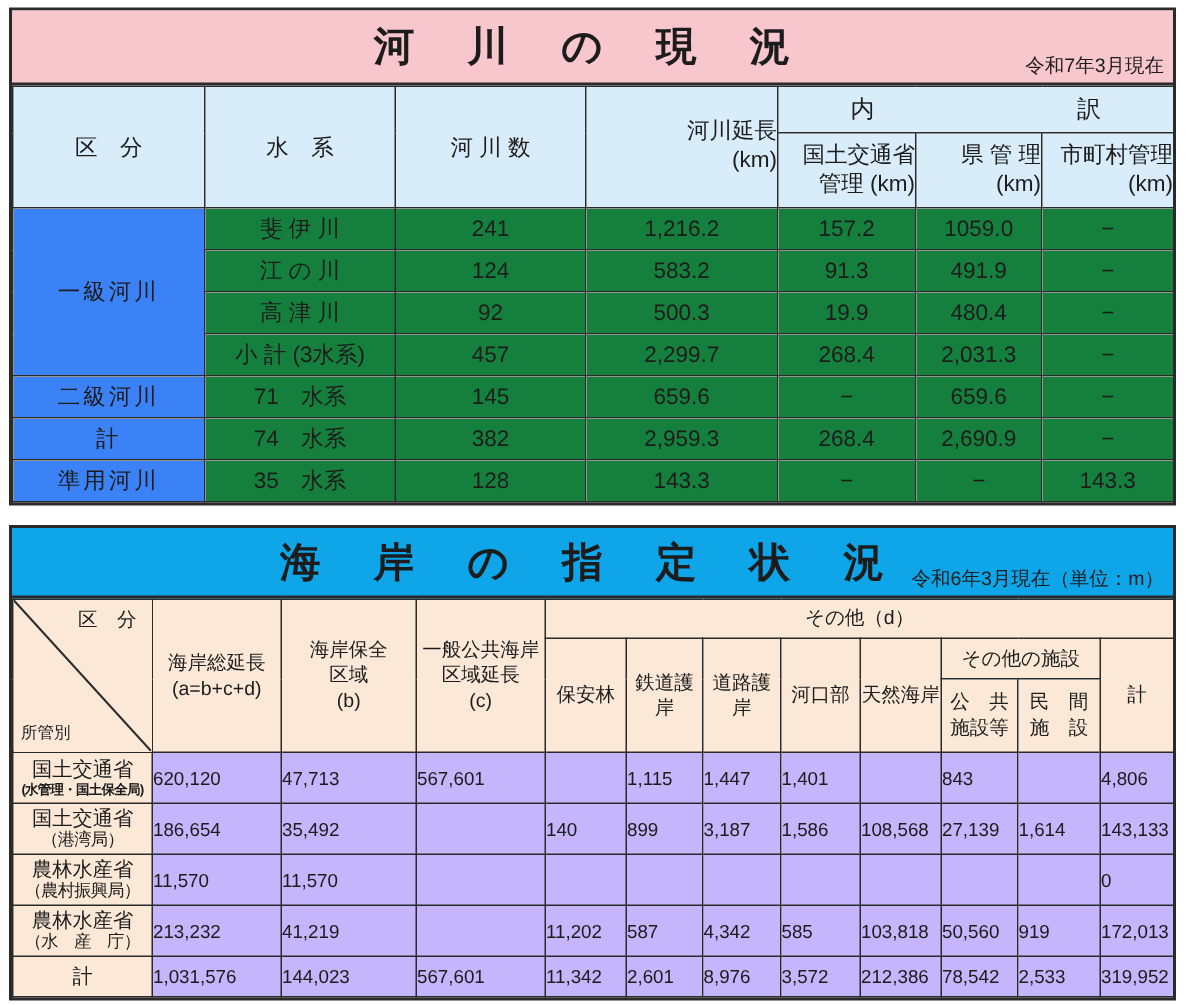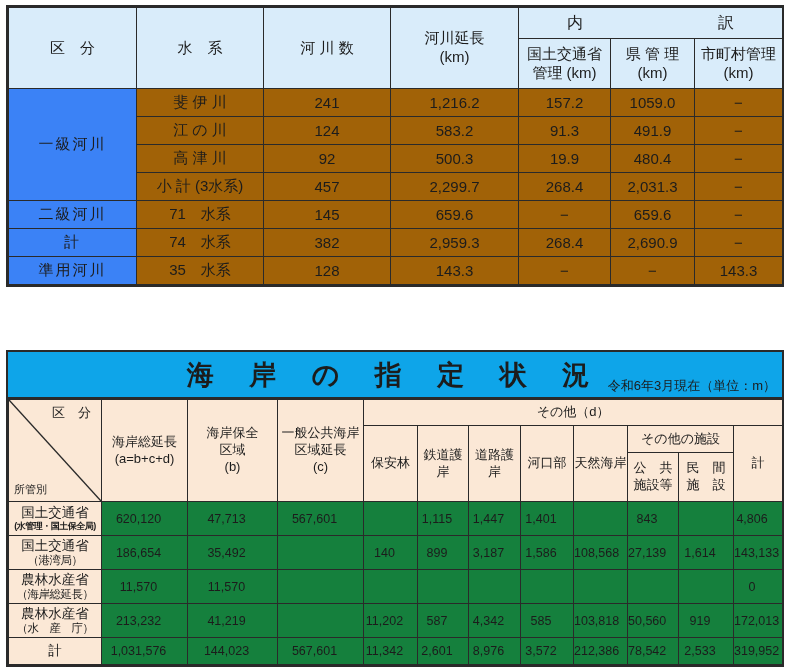--- a/index.html
+++ b/index.html
@@ -19,47 +19,51 @@
   .as-of{position:absolute;right:6px;bottom:2px;font-size:13px;font-weight:normal;letter-spacing:0;}
 
   table{border-collapse:collapse;table-layout:fixed;width:774px;}
   th,td{border:1px solid #2a2a2a;text-align:center;vertical-align:middle;overflow:hidden;padding:0;font-weight:normal;}
 
   
   .t1 th{background:#d9ecfa;font-size:15px;}
   .t1 tr.hr1{height:31px;}
   .t1 tr.hr2{height:50px;}
   .t1 tr.data{height:28px;}
-  .t1 td{background:#a16207;font-size:15px;}
+  .t1 td{background:#15803d;font-size:15px;}
   .t1 td.kubun{background:#3b82f6;font-size:15px;letter-spacing:2px;}
-  .t1 .two-line div{line-height:1.25;}
+  .t1 .two-line div{line-height:1.25;text-align:right;}
   .t1 .uchiwake{letter-spacing:0;}
   .t1 .uchiwake .spread{display:flex;justify-content:space-between;padding:0 48px;font-size:16px;}
 
   
   .t2 th{background:#fbe8d6;font-size:13px;line-height:1.3;}
   .t2 tr.hr1{height:26px;}
   .t2 tr.hr2{height:27px;}
   .t2 tr.hr3{height:49px;}
   .t2 tr.data{height:34px;}
   .t2 tr.data.last{height:27px;}
-  .t2 td{background:#15803d;font-size:12.5px;text-align:center;padding-right:12px;}
+  .t2 td{background:#c4b5fd;font-size:12.5px;text-align:left;padding-right:12px;}
   .t2 td.rowlabel{background:#fbe8d6;text-align:center;padding-right:0;font-size:13.5px;line-height:1.2;}
   .t2 td.rowlabel .sub-small{font-size:9px;letter-spacing:-0.5px;font-weight:bold;}
   .t2 td.rowlabel .sub{font-size:11.5px;letter-spacing:-0.5px;}
 
   .corner{position:relative;padding:0;}
   .corner svg{position:absolute;left:0;top:0;width:100%;height:100%;}
   .corner .corner-top{position:absolute;top:5px;right:10px;font-size:13px;}
   .corner .corner-bottom{position:absolute;bottom:5px;left:5px;font-size:11px;}
 </style>
 </head>
 <body>
 
 <div class="block" id="river-block">
+  <div class="title-bar">
+    <span class="title-text">河 川 の 現 況</span>
+    <span class="as-of">令和7年3月現在</span>
+  </div>
   <table class="t1">
     <colgroup>
       <col style="width:128px">
         <col style="width:127px">
         <col style="width:127px">
         <col style="width:128px">
       <col style="width:92px">
         <col style="width:84px">
         <col style="width:88px">
     </colgroup>
@@ -252,21 +256,21 @@
       <td>3,187</td>
       <td>1,586</td>
       <td>108,568</td>
       <td>27,139</td>
       <td>1,614</td>
       <td>143,133</td>
     </tr>
     <tr class="data">
       <td class="rowlabel">
         <div>農林水産省</div>
-        <div class="sub">（海岸総延長）</div>
+        <div class="sub">（農村振興局）</div>
       </td>
       <td>11,570</td>
       <td>11,570</td>
       <td></td>
       <td></td>
       <td></td>
       <td></td>
       <td></td>
       <td></td>
       <td></td>

